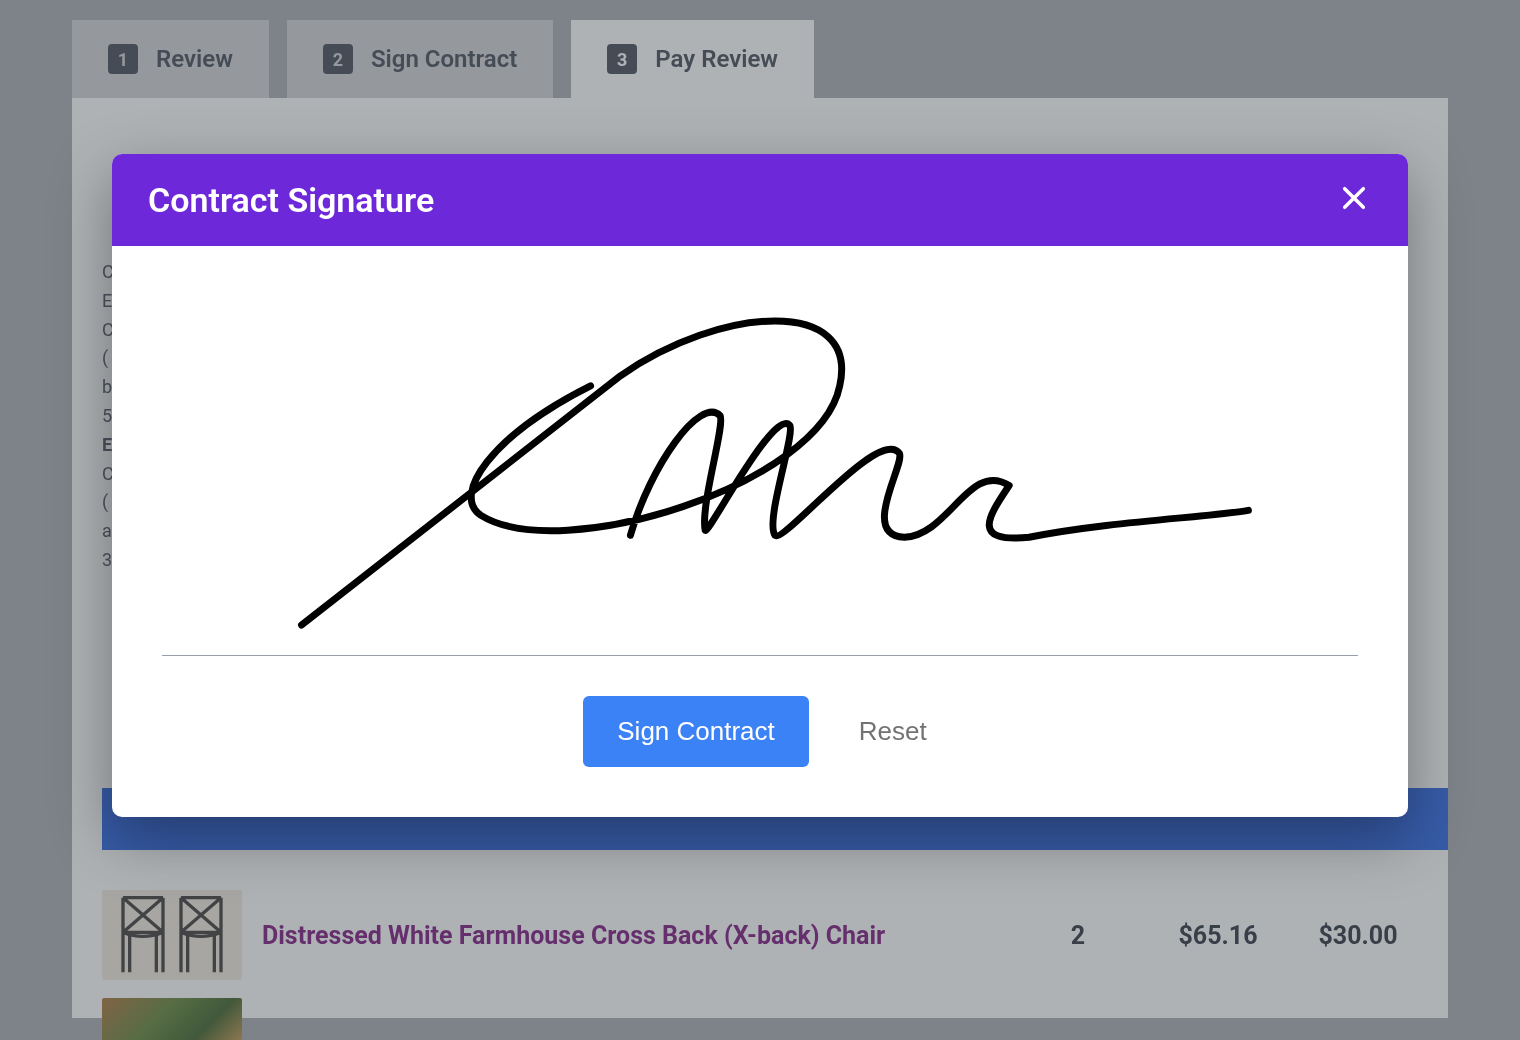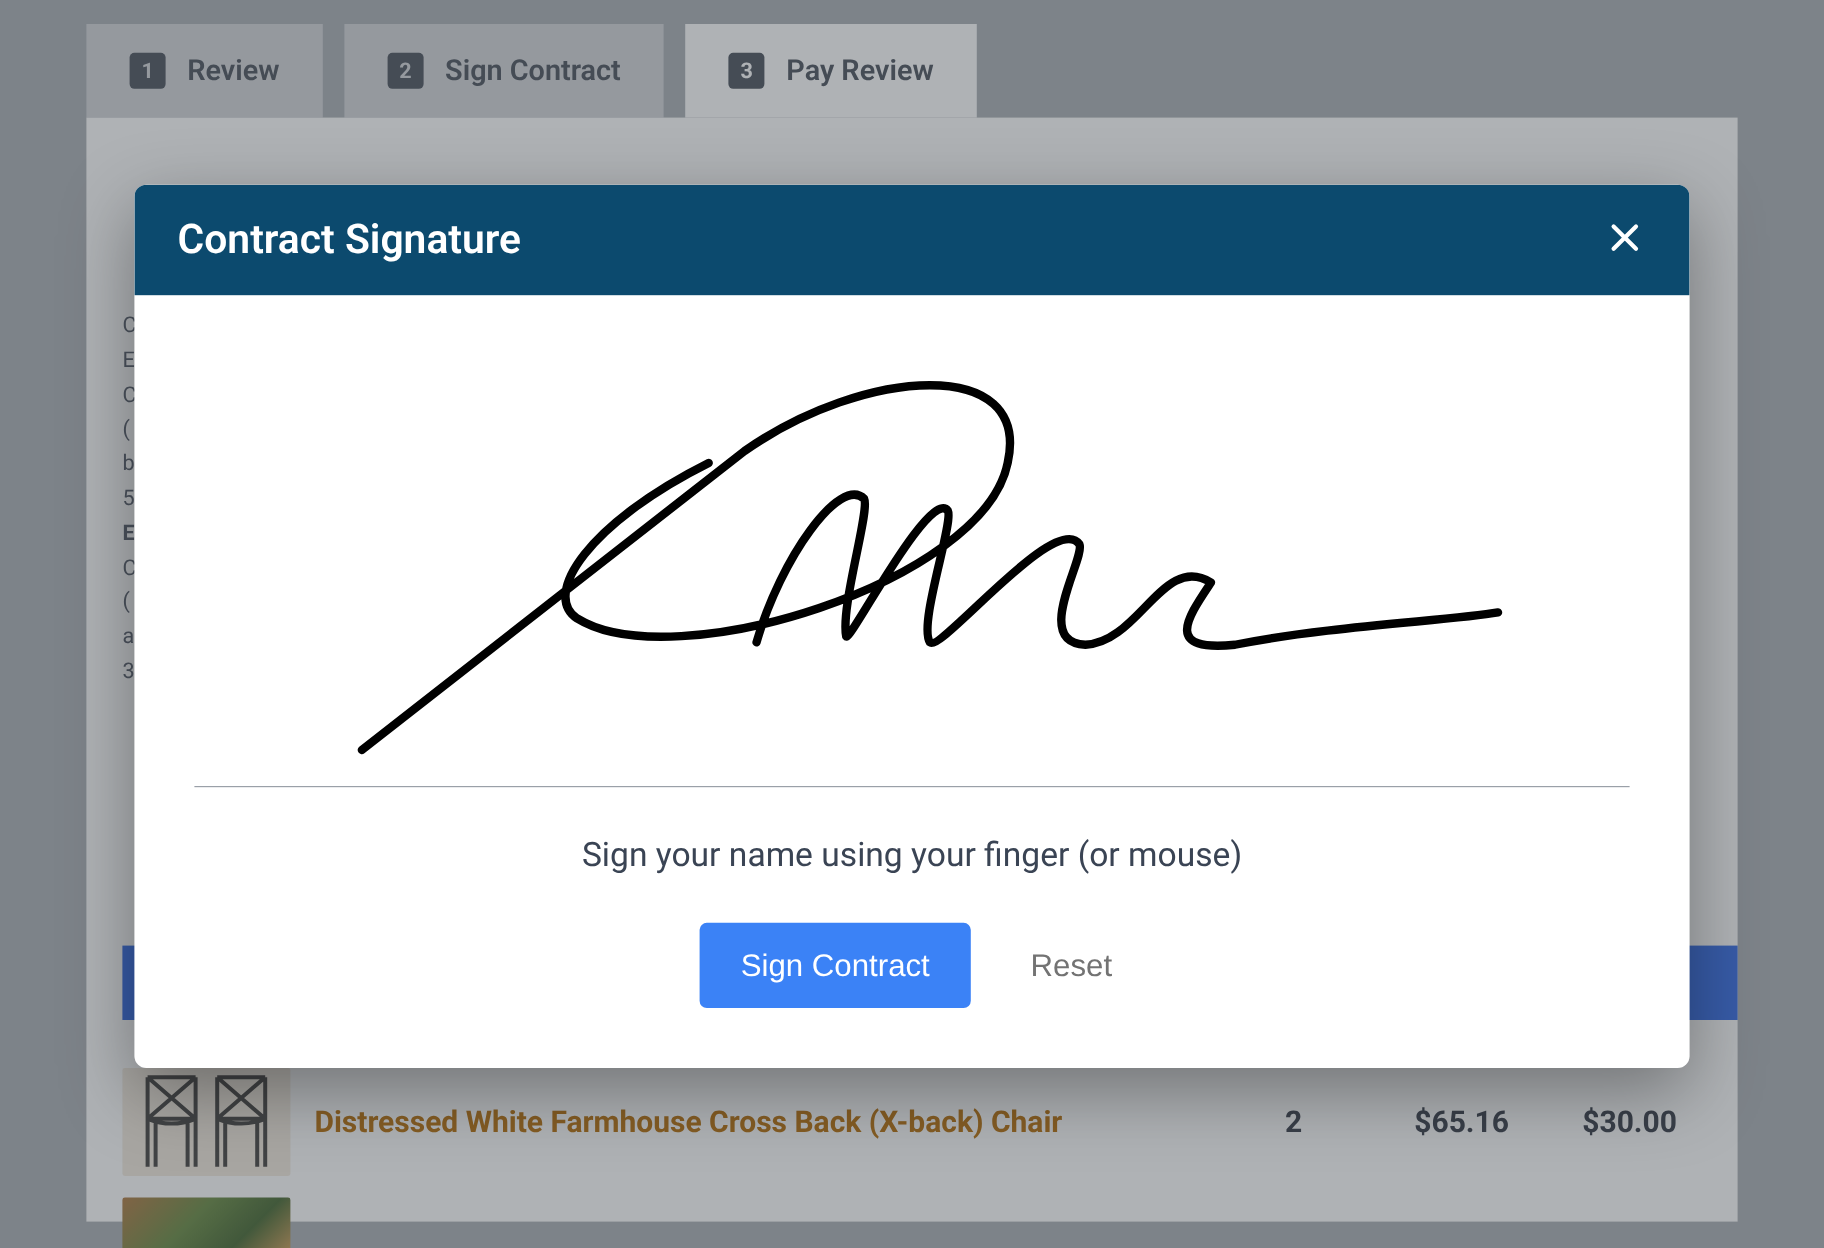--- a/index.html
+++ b/index.html
@@ -70,21 +70,21 @@
     background: #b8a98f;
     border-radius: 2px;
     display: flex;
     align-items: center;
     justify-content: center;
   }
   .item-name {
     flex: 1;
     font-size: 25px;
     font-weight: 700;
-    color: #a16207;
+    color: #701a75;
   }
   .qty, .price, .total {
     width: 120px;
     text-align: center;
     font-size: 25px;
     font-weight: 700;
     color: #2d3440;
   }
   .overlay {
     position: absolute;
@@ -96,21 +96,21 @@
     position: absolute;
     left: 112px;
     top: 154px;
     width: 1296px;
     background: #fff;
     border-radius: 10px;
     box-shadow: 0 20px 60px rgba(0,0,0,0.35);
     overflow: hidden;
   }
   .modal-header {
-    background: #0c4a6e;
+    background: #6d28d9;
     color: #fff;
     display: flex;
     align-items: center;
     justify-content: space-between;
     padding: 26px 36px;
   }
   .modal-title {
     font-size: 34px;
     font-weight: 600;
   }
@@ -270,19 +270,18 @@
                  C565 140, 540 220, 545 245
                  C548 250, 615 120, 630 140
                  C635 150, 605 235, 615 250
                  C625 258, 720 140, 740 168
                  C745 180, 700 250, 745 252
                  C790 250, 810 175, 850 200
                  C830 230, 810 258, 870 252
                  C950 236, 1050 232, 1090 225" stroke="#000" stroke-width="7" fill="none" stroke-linecap="round" stroke-linejoin="round"></path>
       </svg>
     </div>
-    <div class="hint">Sign your name using your finger (or mouse)</div>
     <div class="btn-row">
       <button class="btn-primary">Sign Contract</button>
       <button class="btn-ghost">Reset</button>
     </div>
   </div>
 </div>
 
 </body></html>

